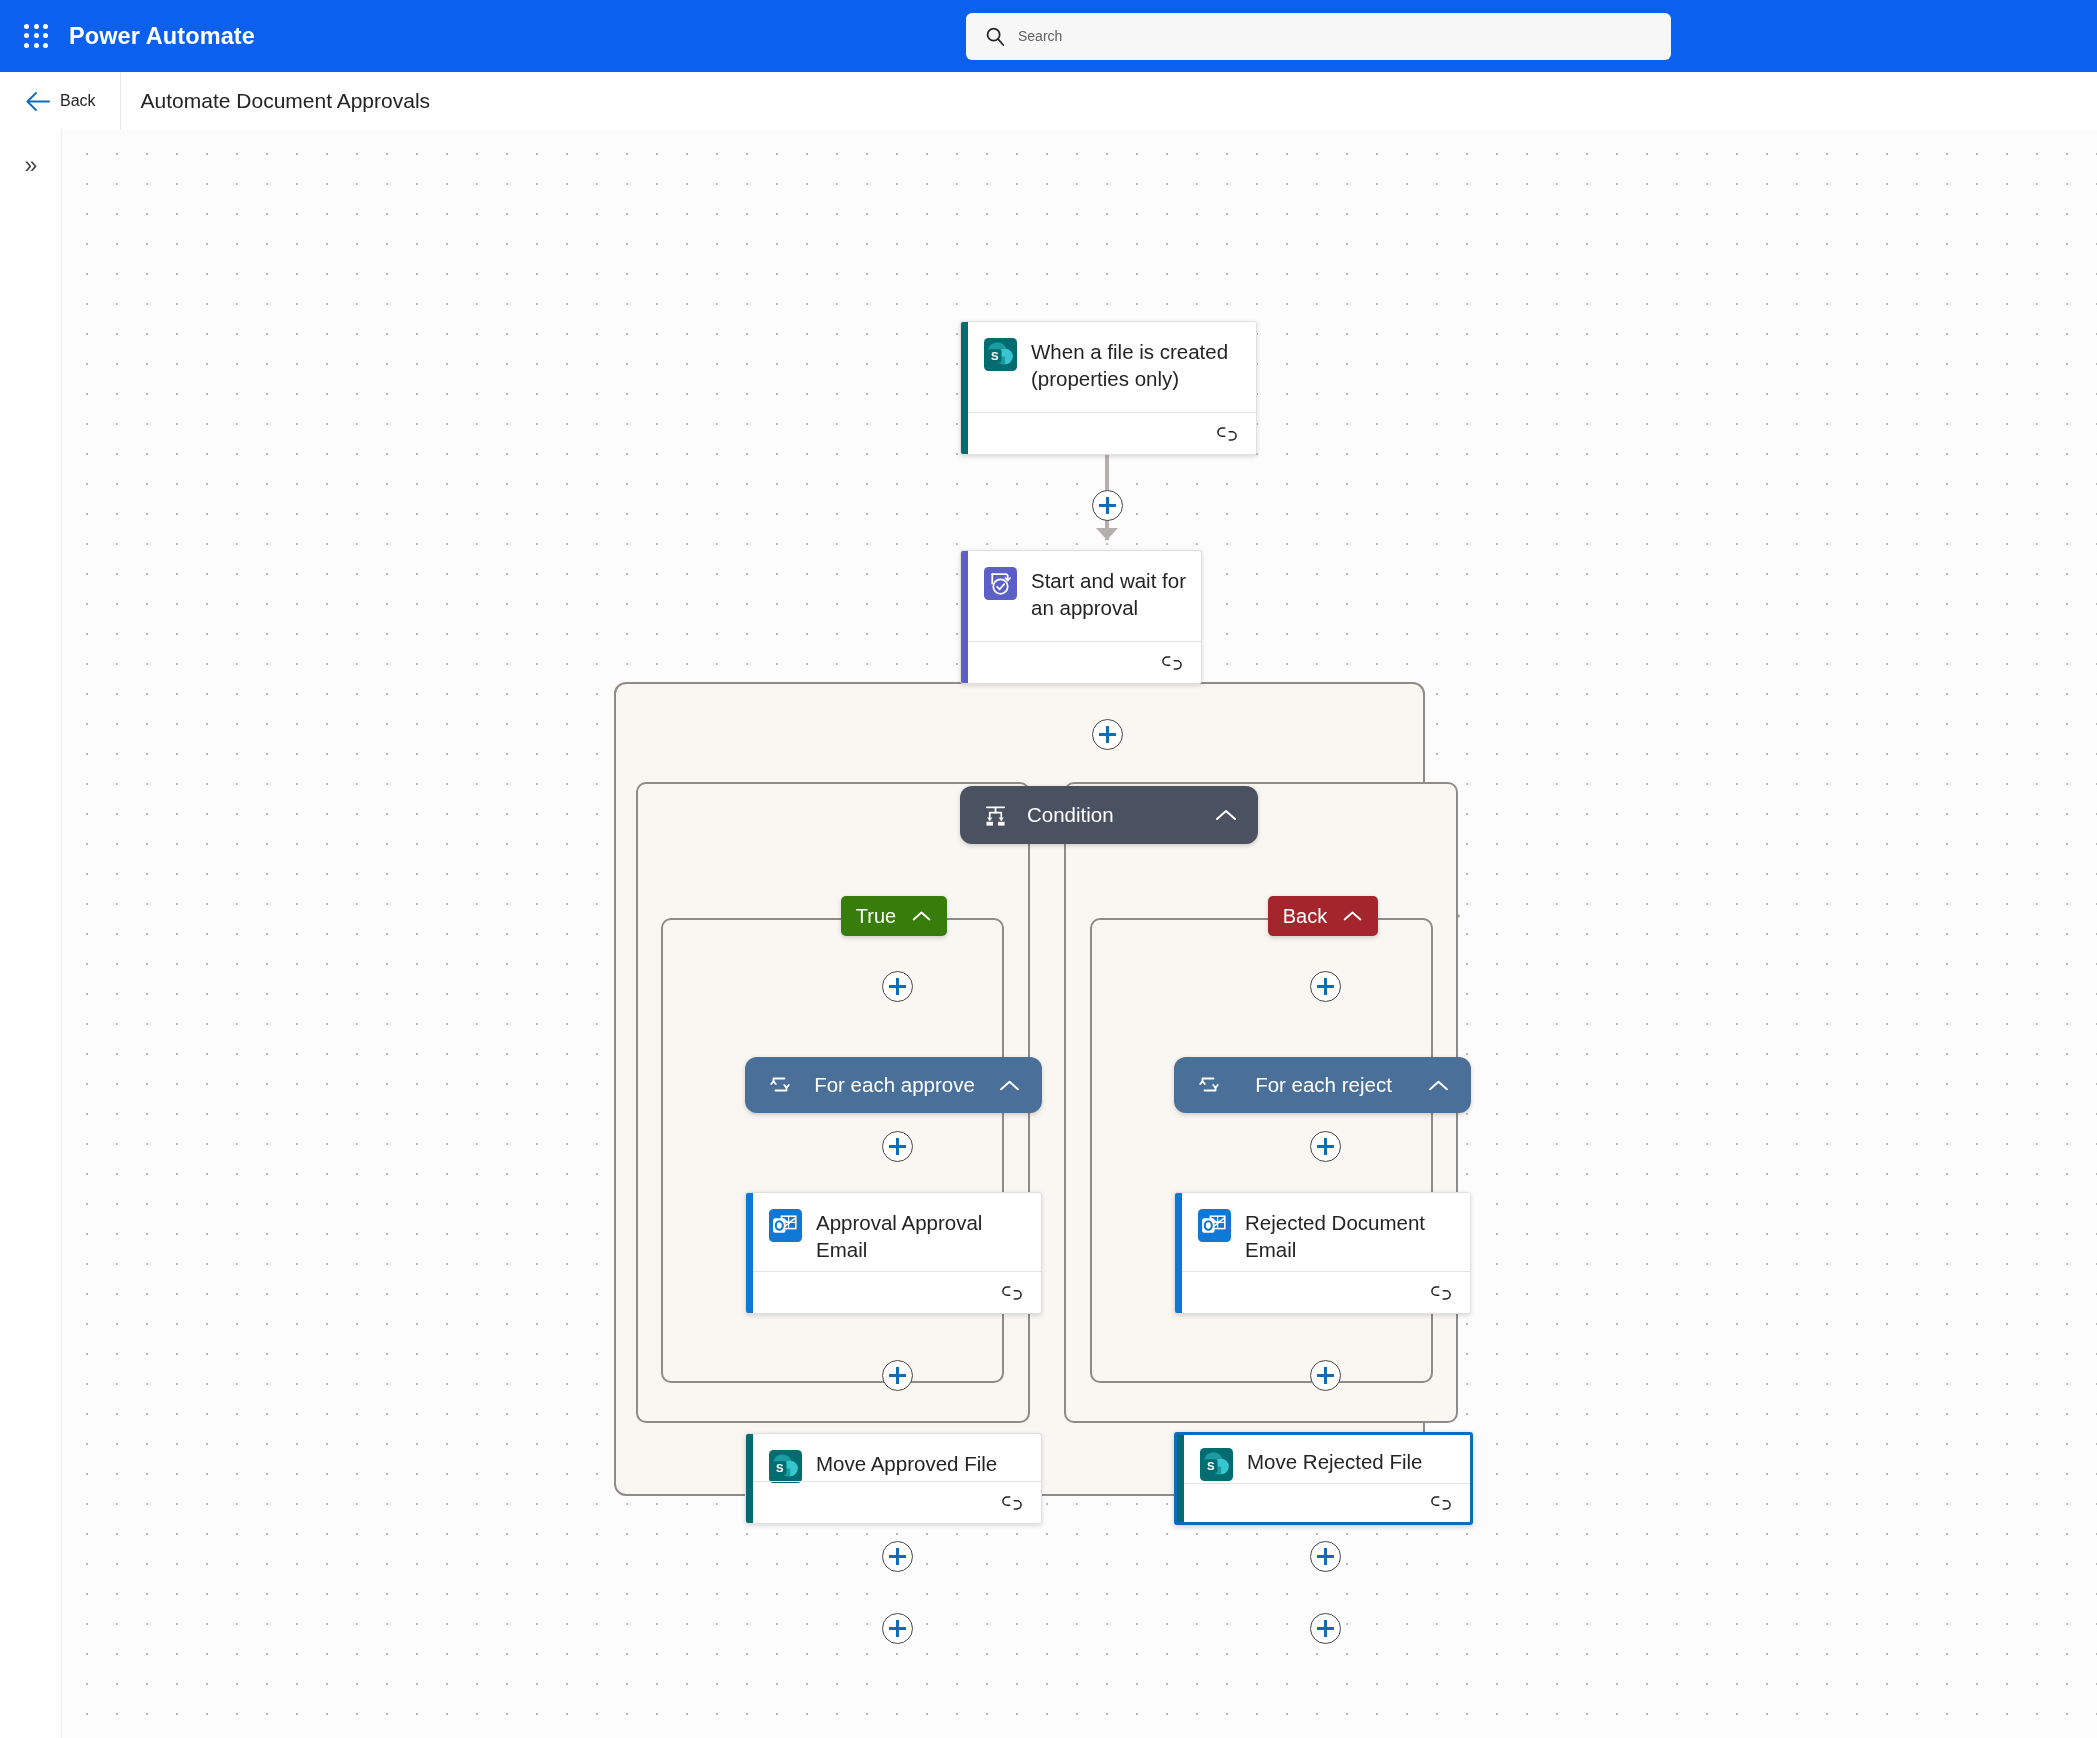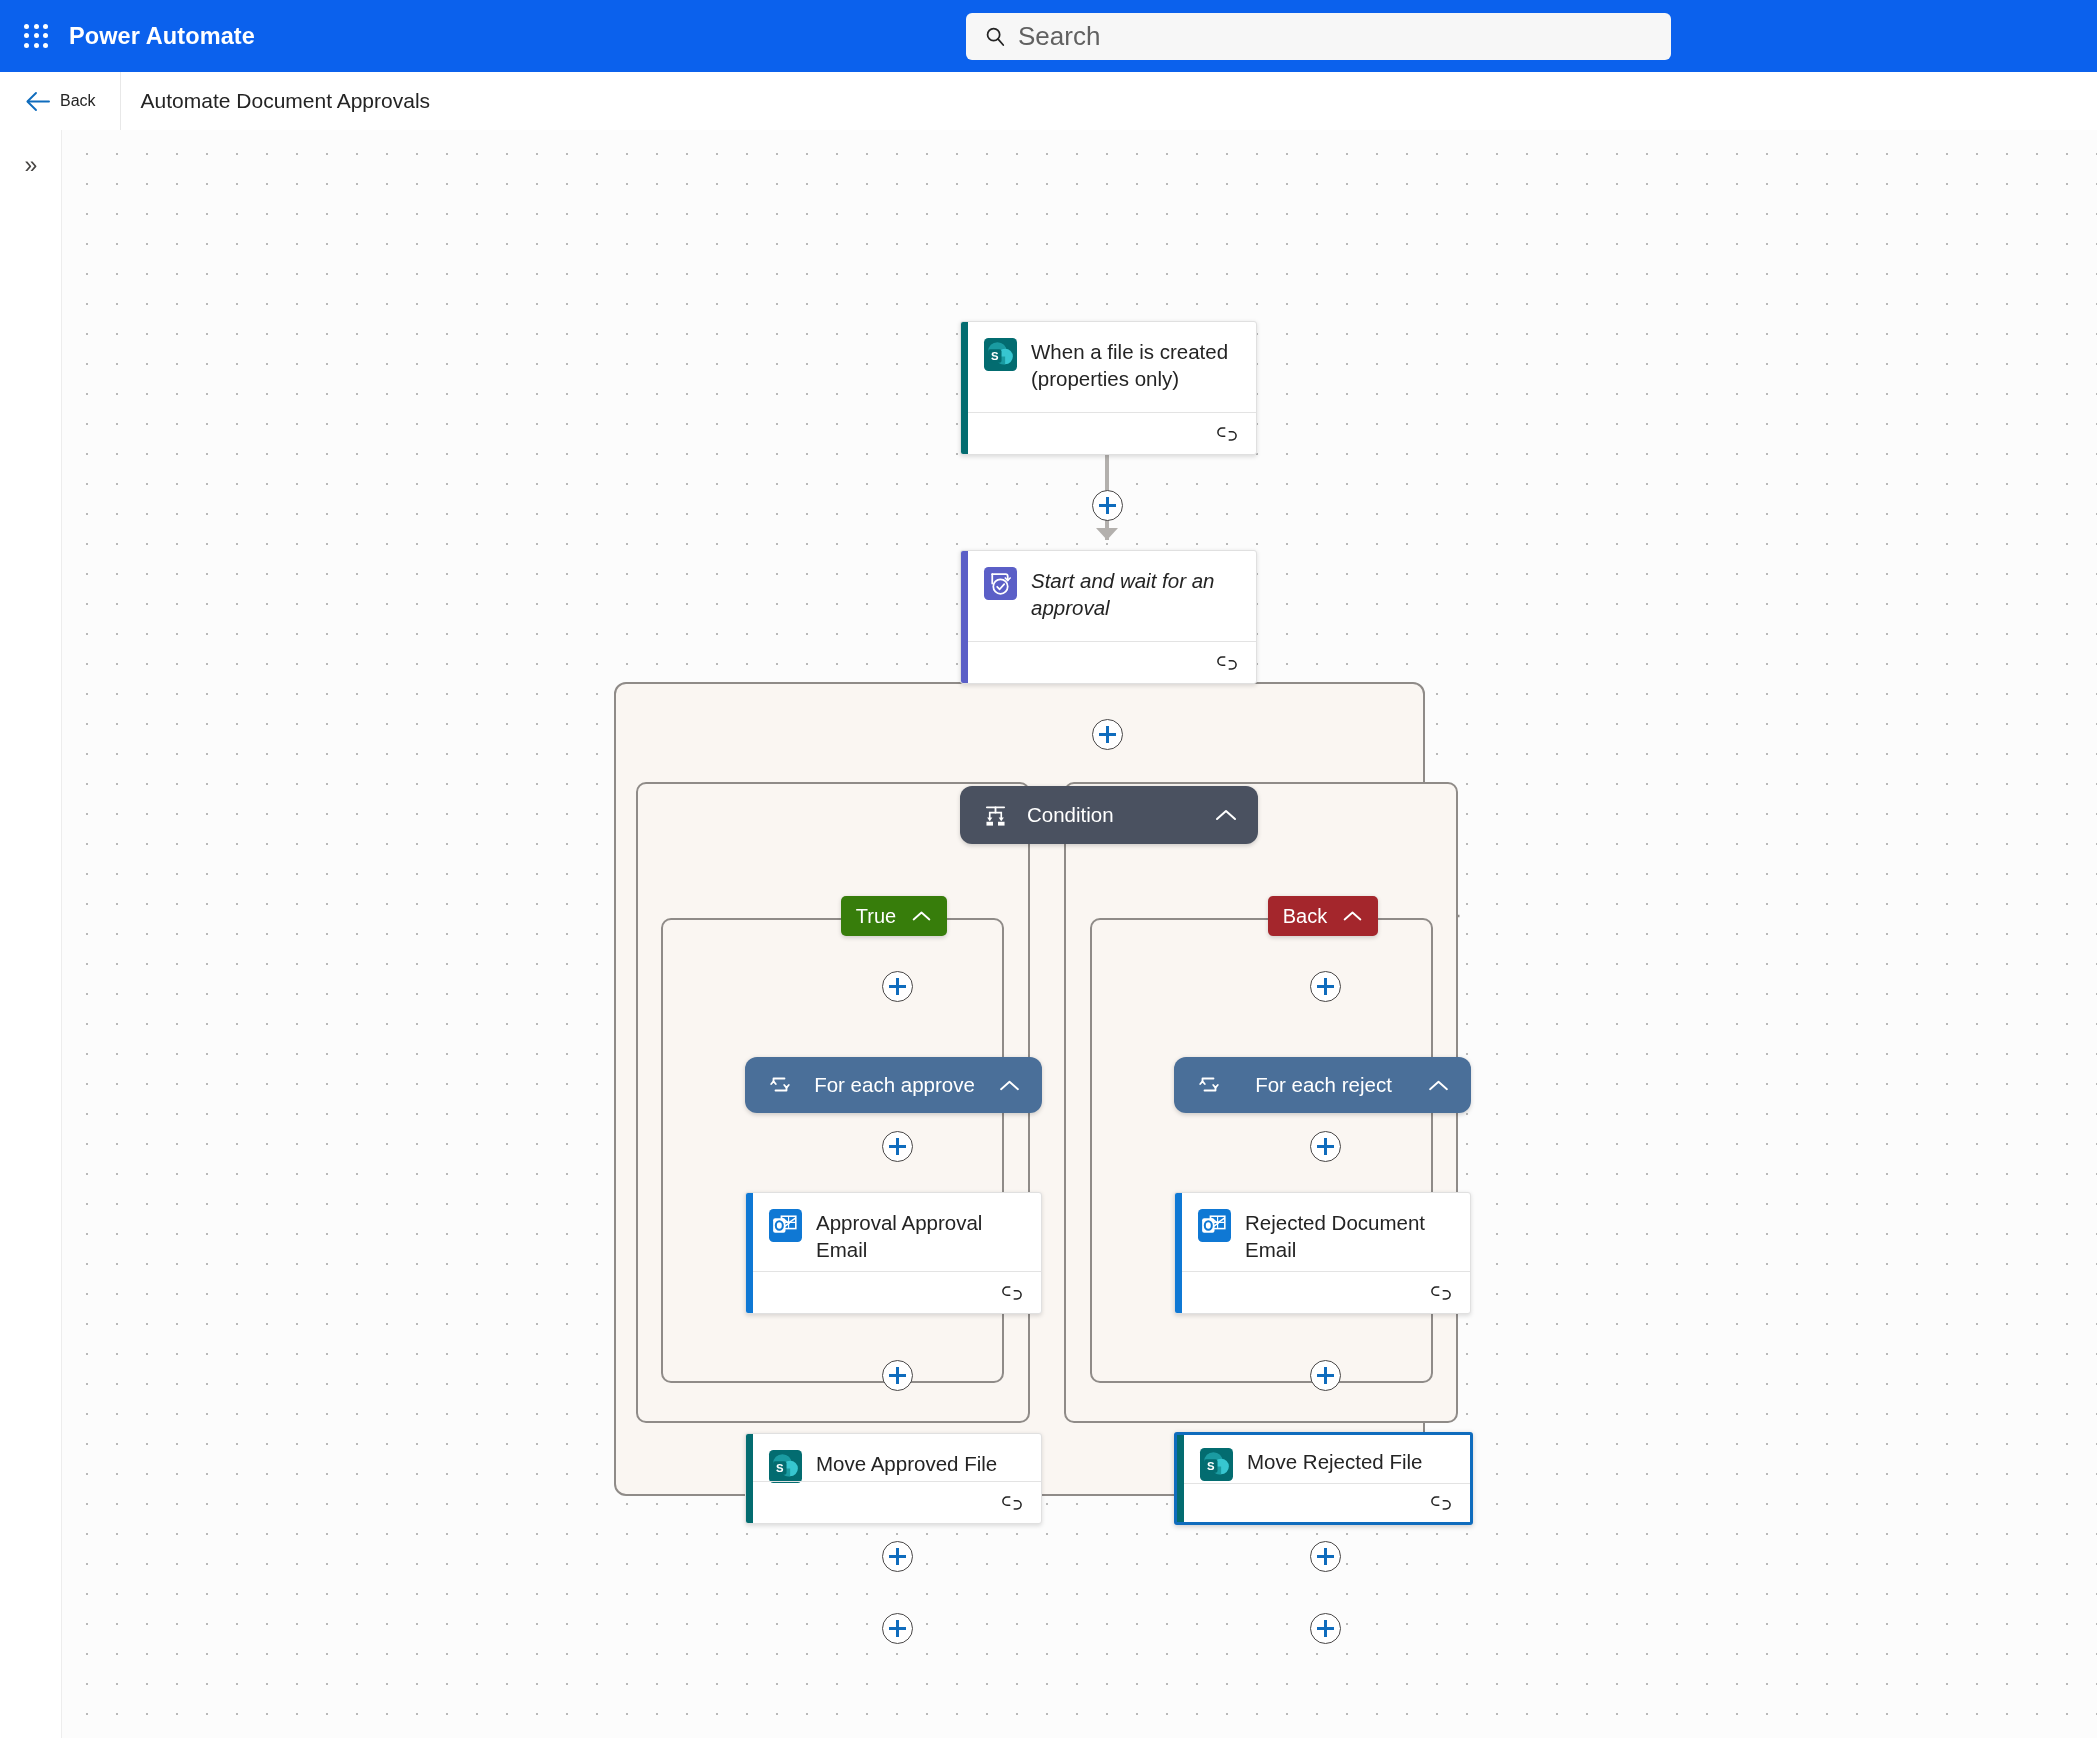--- a/index.html
+++ b/index.html
@@ -26,21 +26,21 @@
     margin-left: 17px; color: #ffffff; font-size: 23.5px; font-weight: bold;
     letter-spacing: 0.1px; white-space: nowrap;
   }
   .searchwrap {
     position: absolute; left: 966px; top: 12.5px;
     width: 705px; height: 47px;
     background: #f7f7f7; border-radius: 6px;
     display: flex; align-items: center; cursor: text;
   }
   .search-icon { margin-left: 18px; width: 22px; height: 22px; flex: none; }
-  .search-ph { margin-left: 12px; font-size: 26px; color: #616161; }
+  .search-ph { margin-left: 12px; font-size: 14px; color: #616161; }
 
   
   .cmdbar {
     position: absolute; top: 72px; left: 0; width: 2097px; height: 59px;
     background: #ffffff; border-bottom: 1px solid #e8e8e8;
     display: flex; align-items: center;
   }
   .backbtn {
     display: flex; align-items: center; margin-left: 18px; cursor: pointer;
     height: 39px; padding: 0 7px;
@@ -278,21 +278,21 @@
       <div class="card-foot">
         <span class="link-icon">
           <svg viewBox="0 0 24 22" width="22" height="20" fill="none" stroke="#242424" stroke-width="1.7" stroke-linecap="round">
             <path d="M9.5 4.5h-3a4.5 4.5 0 0 0 0 9h3"></path>
               <path d="M14.5 8.5h3a4.5 4.5 0 0 1 0 9h-3"></path>
           </svg>
         </span>
       </div>
     </div>
 
-    <div class="card" style="left:898px; top:420px; width:297px; height:134px;font-style:italic;">
+    <div class="card" style="left:898px; top:420px; width:242px; height:134px;">
       <div class="accent" style="background:#5b5fc7;"></div>
       <div class="card-head">
         <span class="card-icon" style="background:#5b5fc7;">
           <svg viewBox="0 0 32 32" width="33" height="33" fill="none" stroke="#ffffff" stroke-width="1.7" stroke-linecap="round" stroke-linejoin="round">
             <path d="M8 7h13a2 2 0 0 1 2 2v4"></path>
               <path d="M23 13l-2.4-2.4M23 13l2.4-2.4" stroke-width="1.5"></path>
             <path d="M8 7v9"></path>
             <circle cx="16" cy="19" r="7"></circle>
             <polyline points="12.8,19.2 15.2,21.6 19.6,16.6"></polyline>
           </svg>

